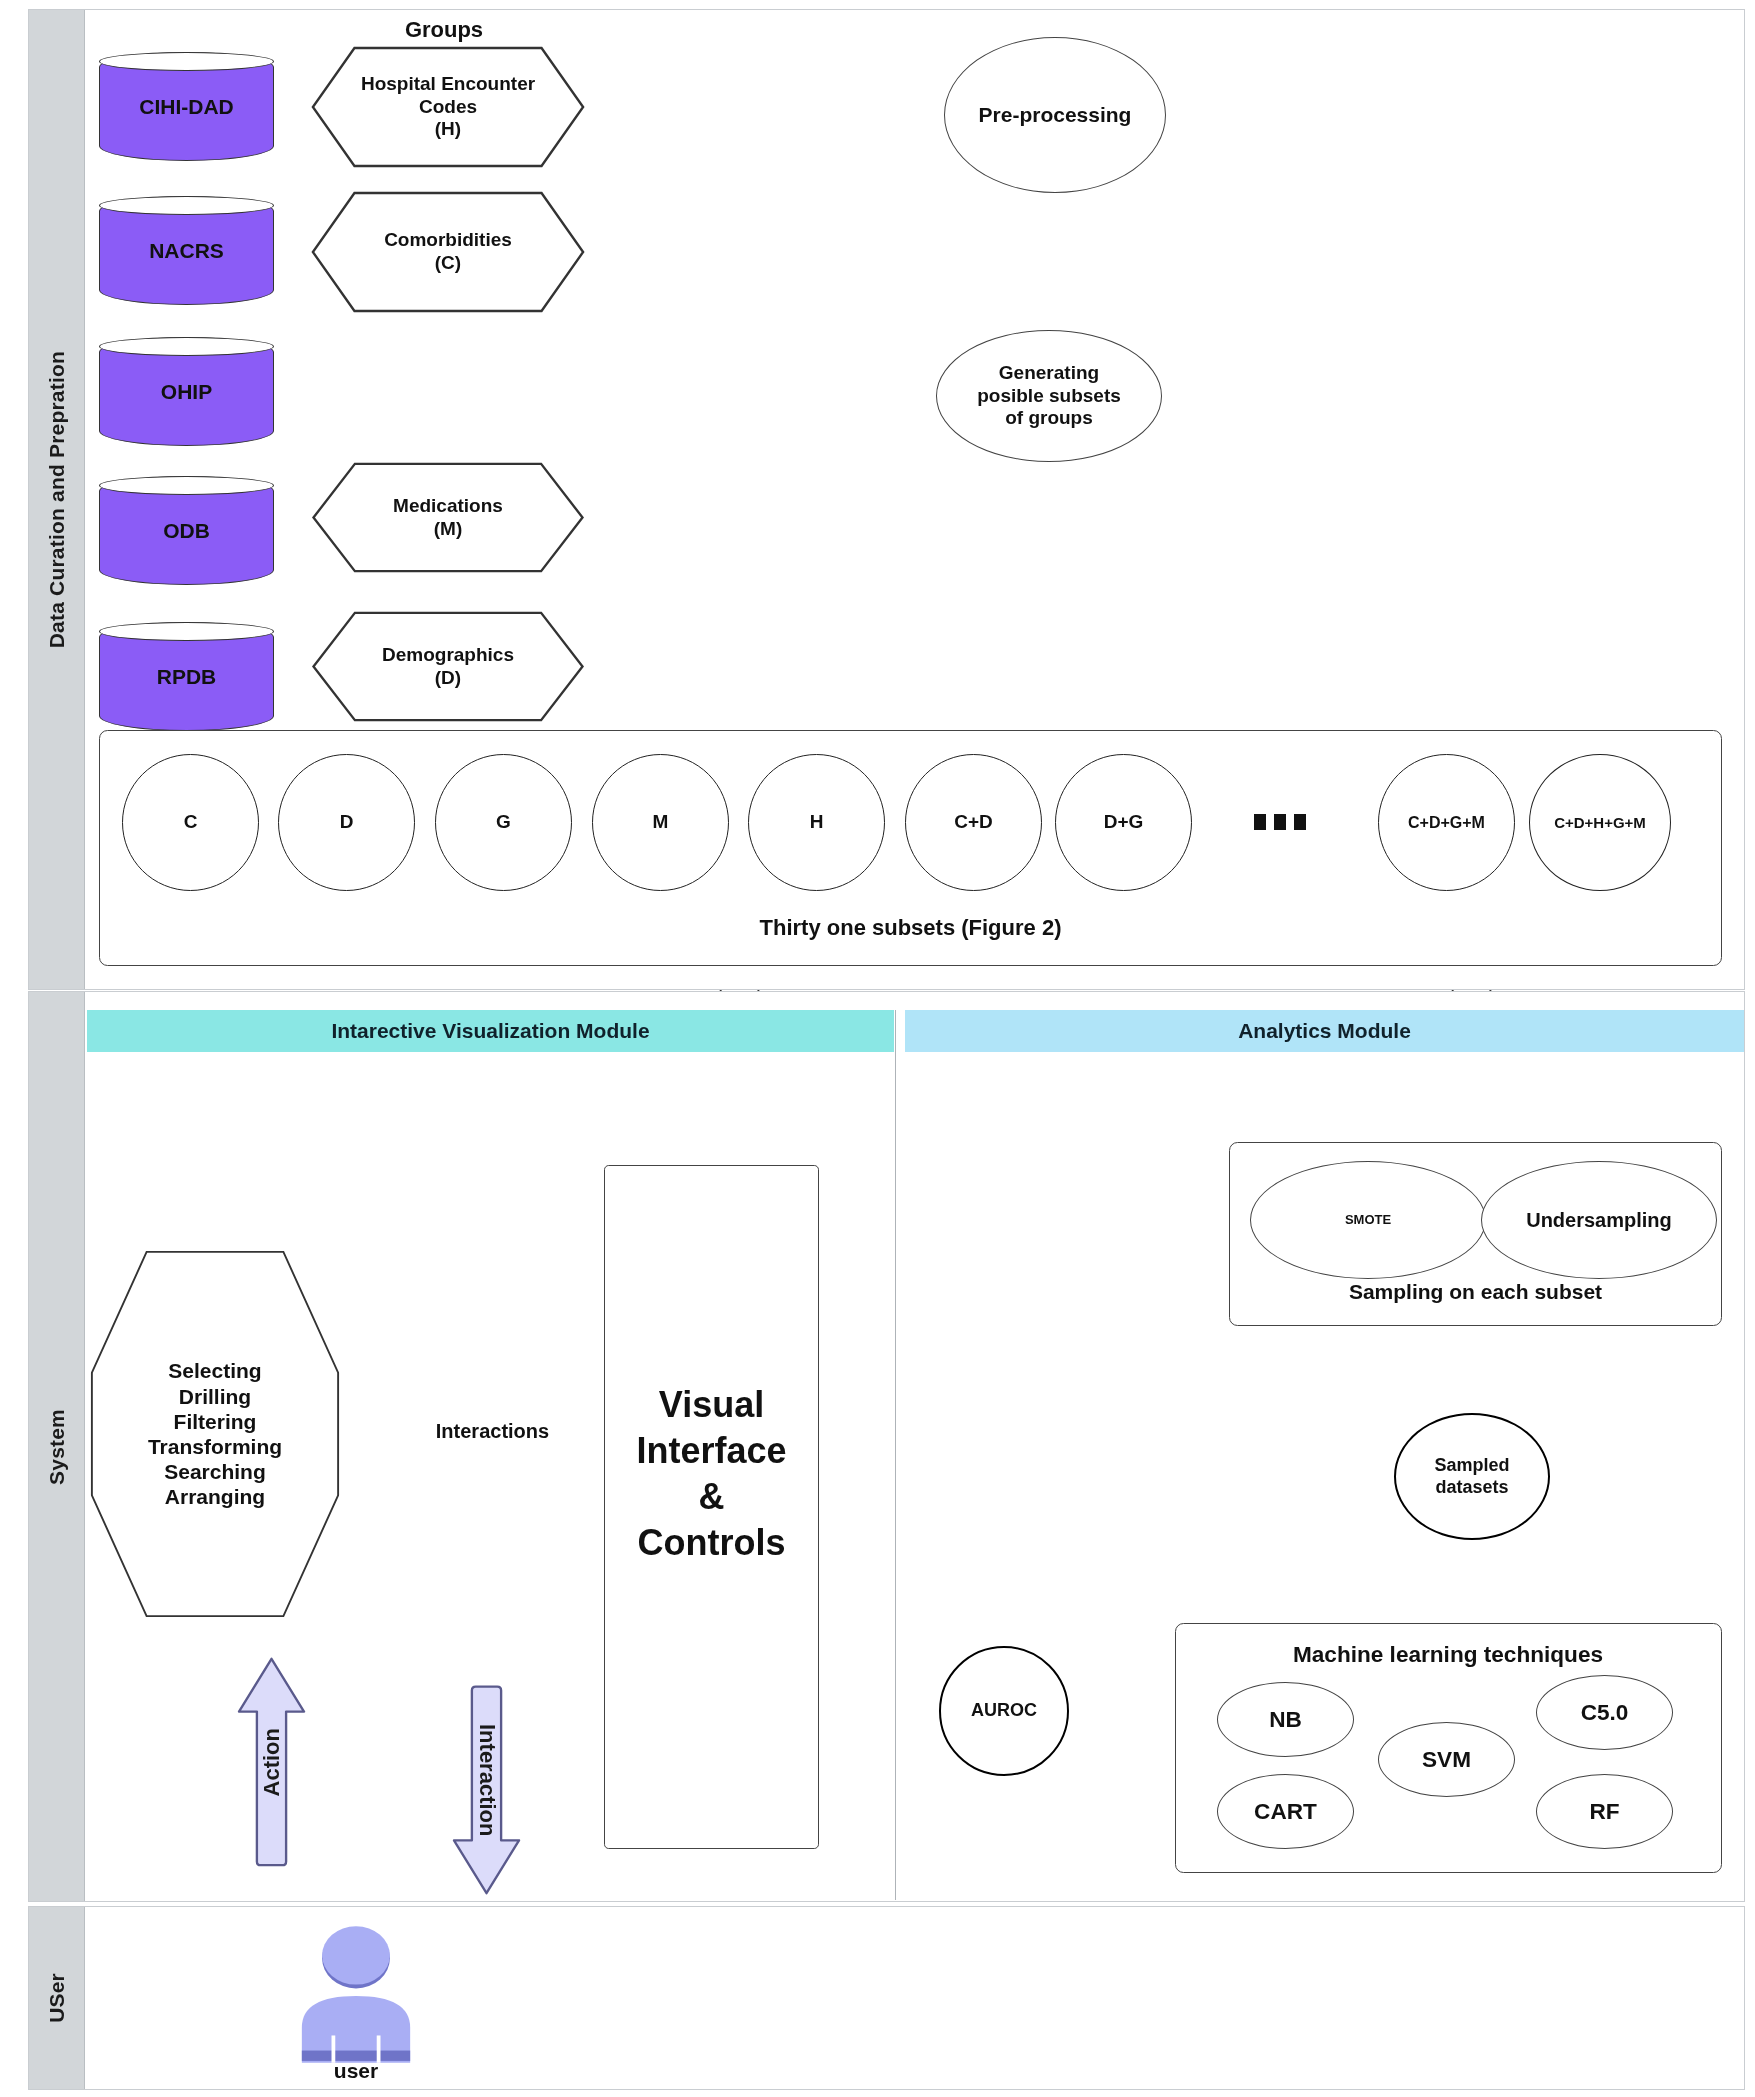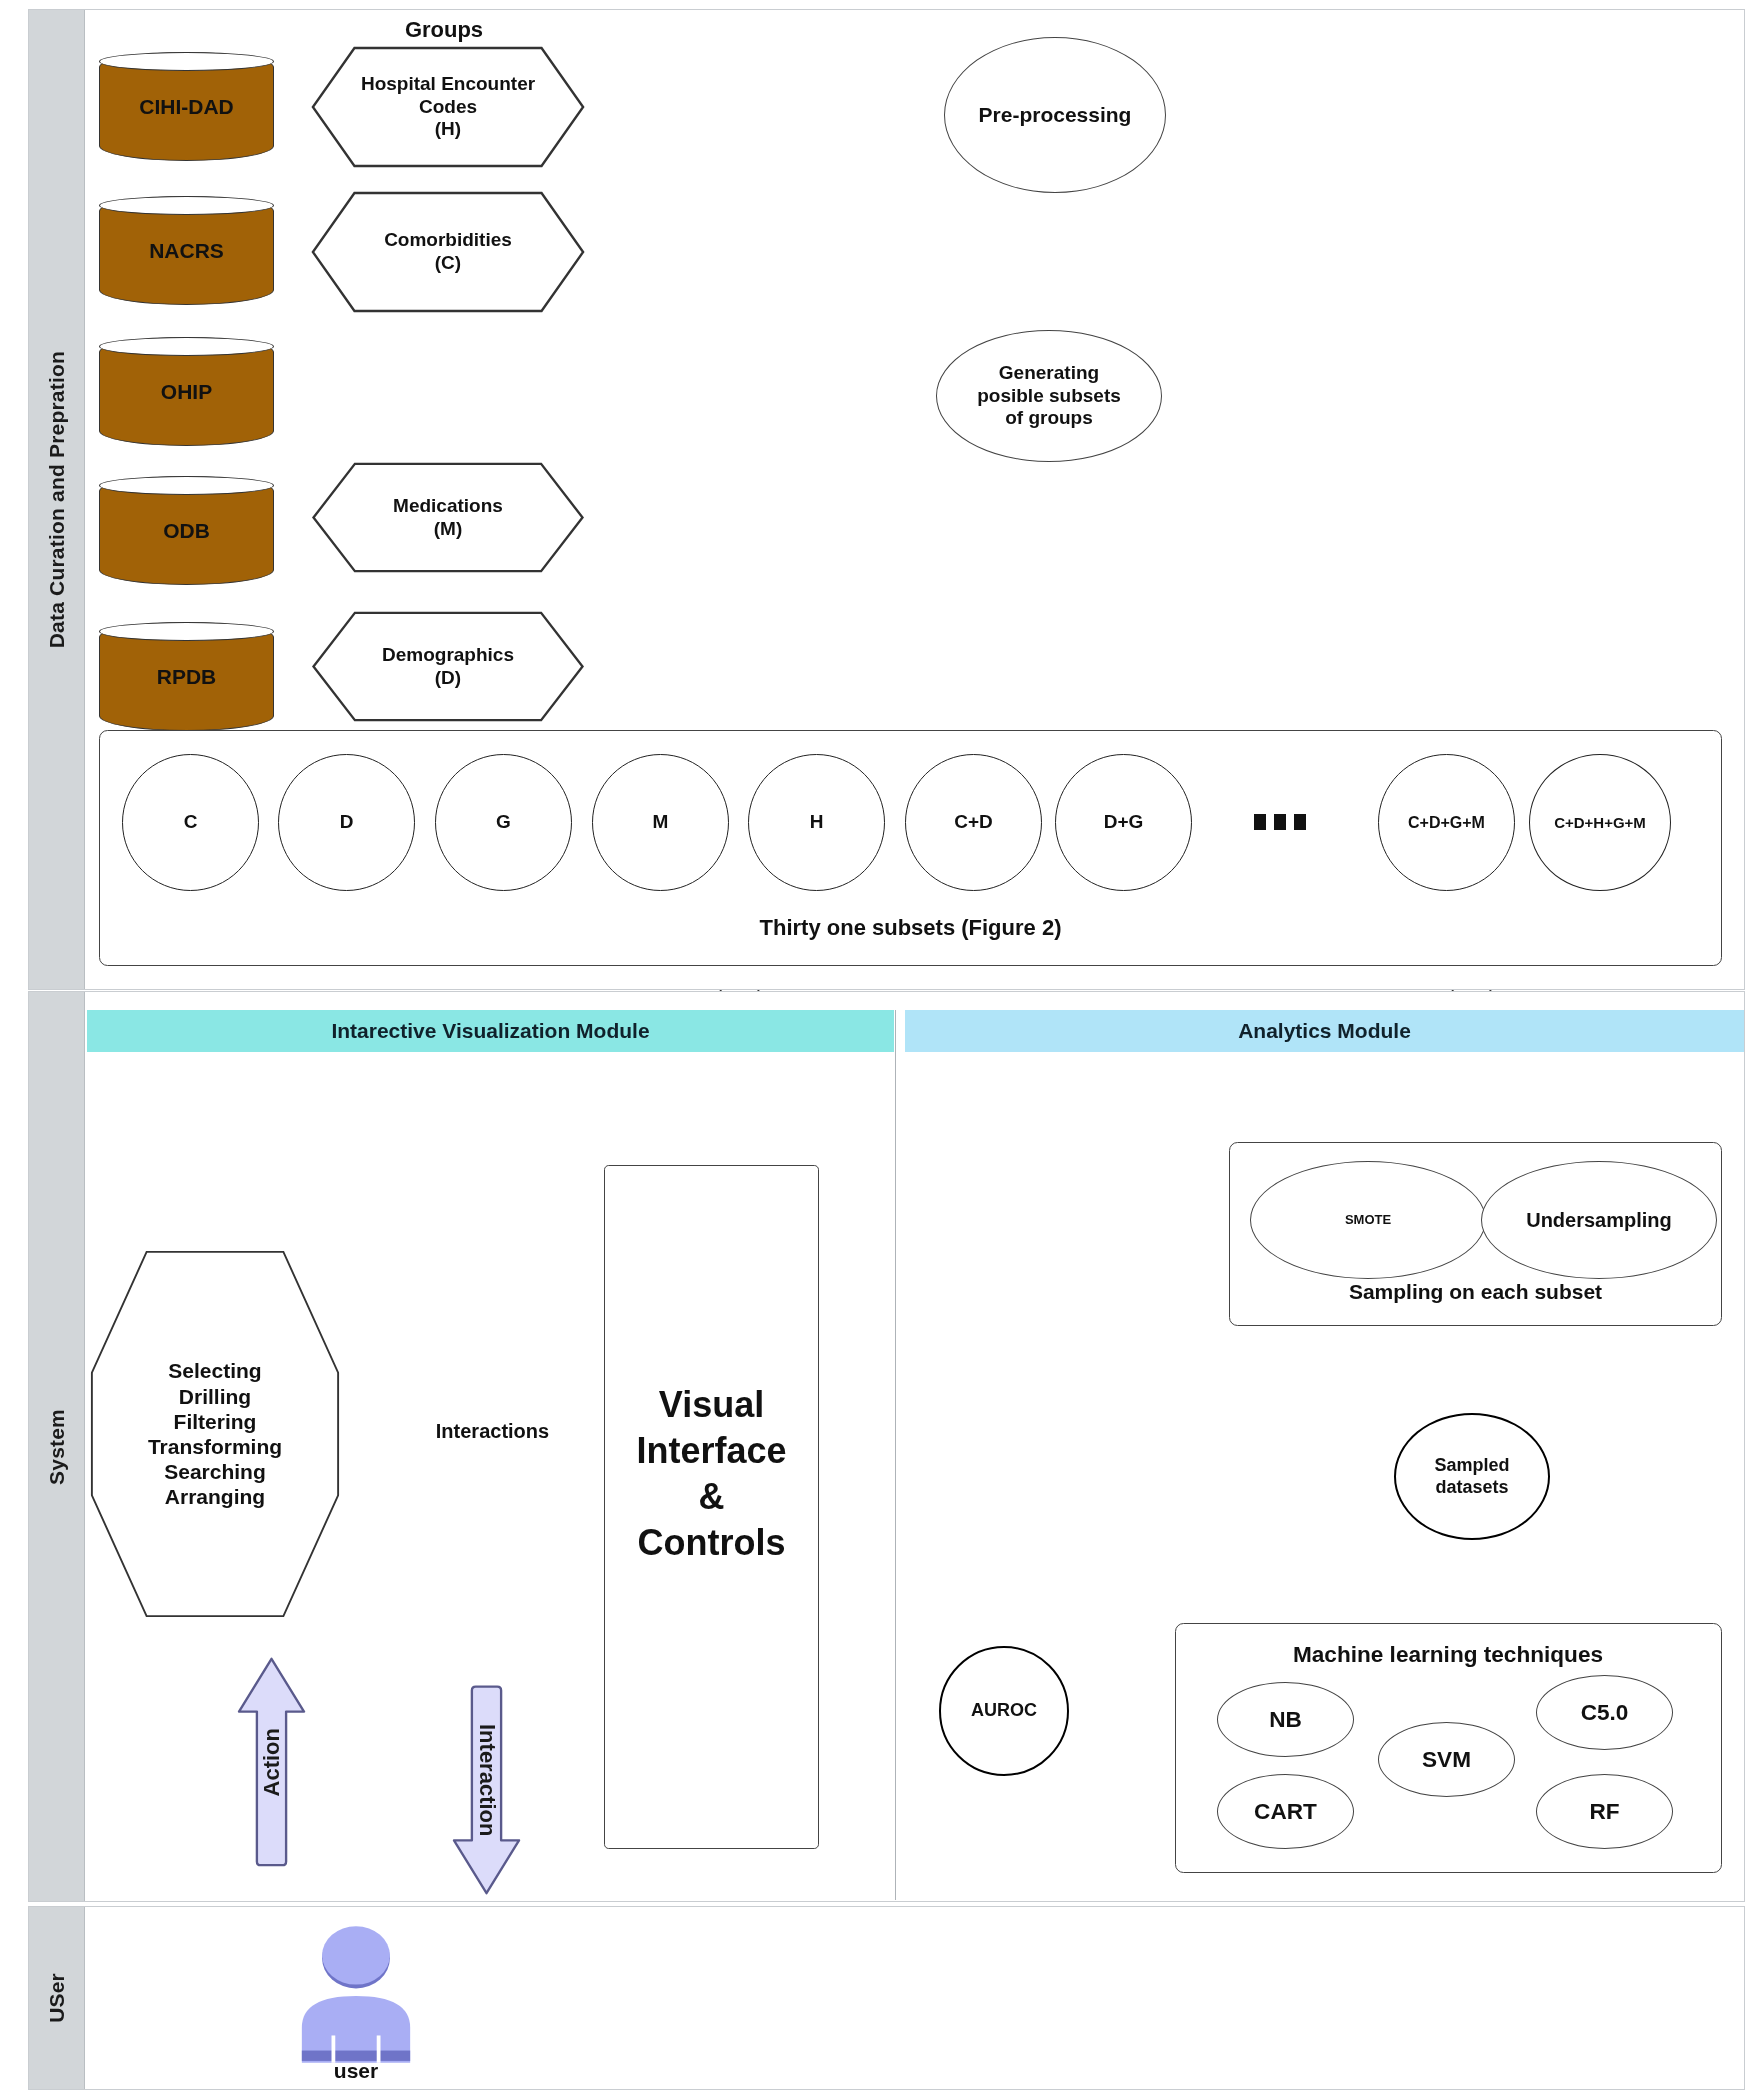--- a/index.html
+++ b/index.html
@@ -9,21 +9,21 @@
   
   .lane{position:absolute;box-sizing:border-box;border:0.9px solid #c9cdd1;background:#ffffff;}
   .lane-label{position:absolute;box-sizing:border-box;background:#d2d6d9;border-right:0.9px solid #b9bec2;
               display:flex;align-items:center;justify-content:center;}
   .lane-label span{
       writing-mode:vertical-rl;transform:rotate(180deg);
       font-weight:bold;color:#1b1b1b;white-space:nowrap;letter-spacing:0.2px;}
 
   
   .cyl{position:absolute;box-sizing:border-box;border:1.4px solid #333;border-radius:50%/14%;
-       background:#a16207;display:flex;align-items:center;justify-content:center;
+       background:#8b5cf6;display:flex;align-items:center;justify-content:center;
        font-weight:bold;color:#111;}
   .cyl::before{content:"";position:absolute;left:-1.4px;right:-1.4px;top:-1.4px;height:18%;
        border:1.4px solid #333;border-radius:50%;background:#fff;box-sizing:border-box;}
   .cyl span{position:relative;z-index:2;}
   .hexa-wrap{position:absolute;}
   .hexa-wrap svg{position:absolute;left:0;top:0;}
   .hexa-wrap .htxt{position:absolute;left:0;top:0;width:100%;height:100%;
         display:flex;align-items:center;justify-content:center;text-align:center;
         font-weight:bold;color:#111;line-height:1.2;}
 

